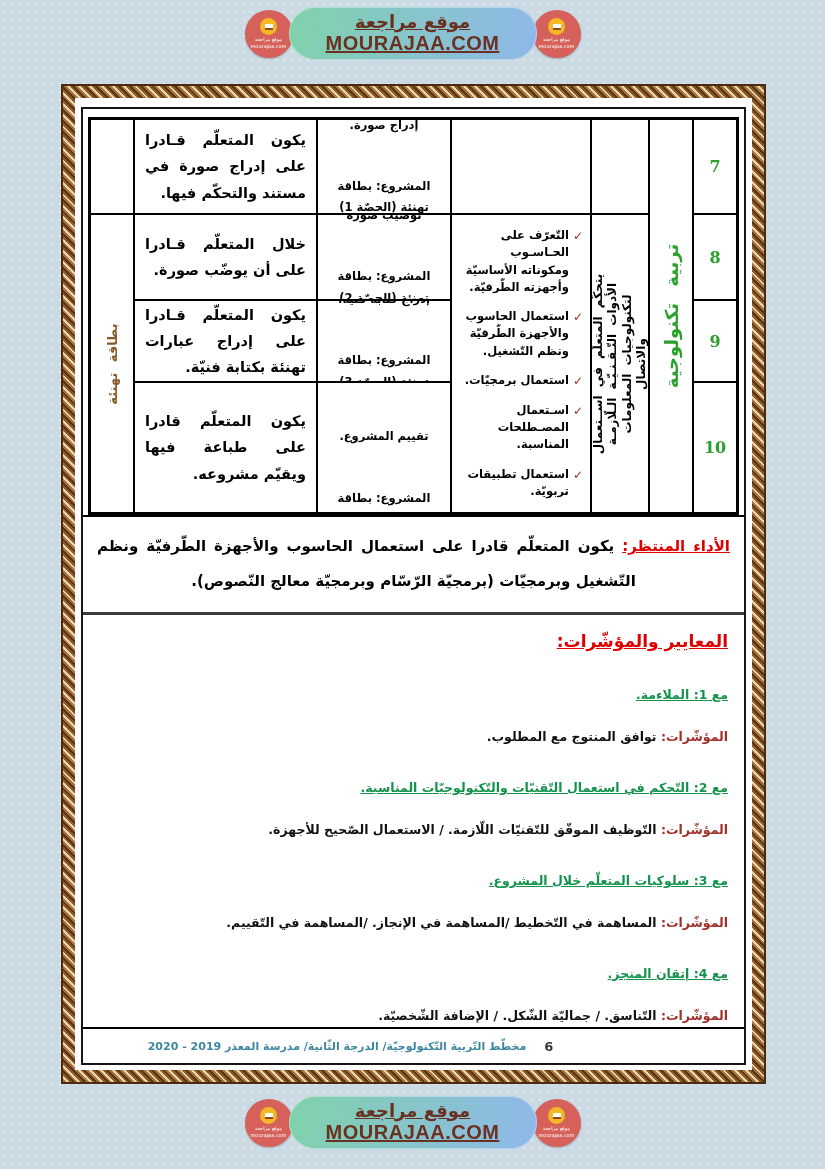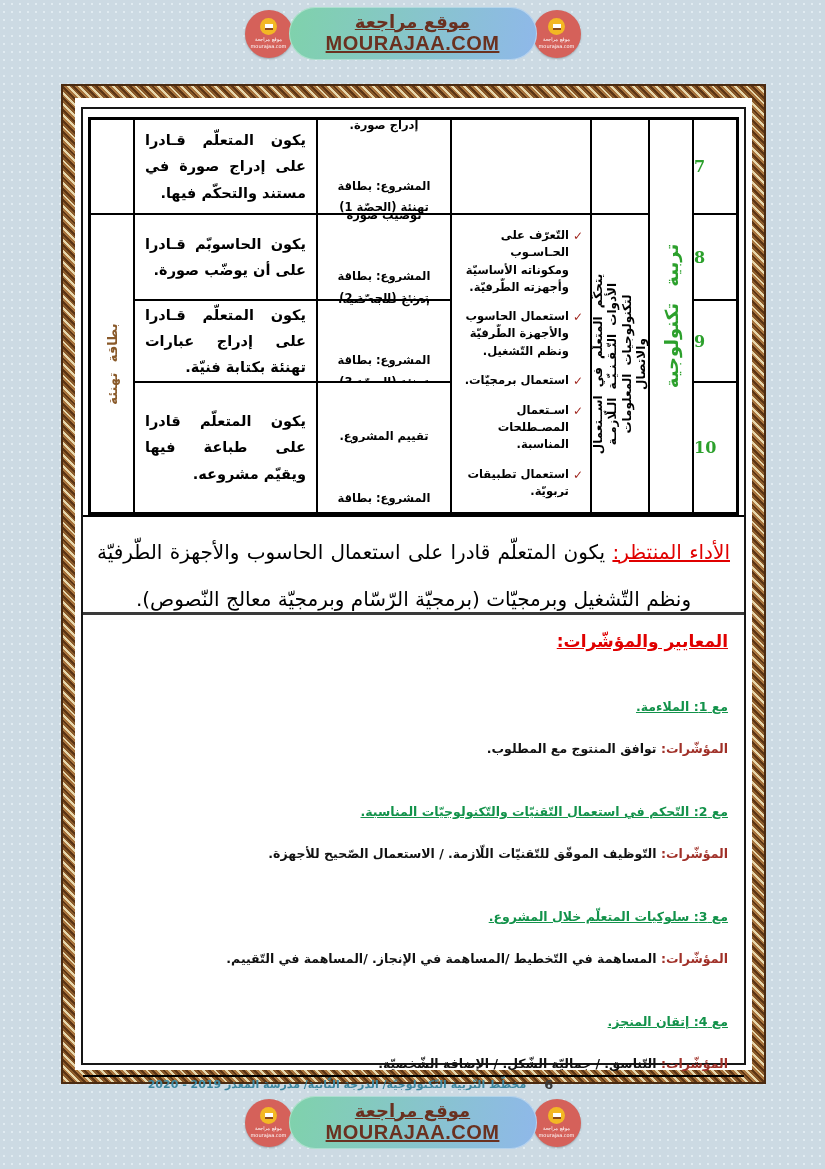--- a/index.html
+++ b/index.html
@@ -40,21 +40,21 @@
   }
   .frame-inner { width:677px; height:972px; background:#fff; position:relative; }
   .inner-box { position:absolute; left:6px; right:6px; top:9px; bottom:5px;
                border:2px solid #161616; display:flex; flex-direction:column; direction:rtl; }
   
   .table-wrap { margin:8px 5px 0; }
   .grid { direction:rtl; display:grid; border:2px solid #000;
           grid-template-columns:44px 44px 58px 140px 134px 1fr 44px;
           grid-template-rows:95px 86px 82px 131px; }
   .tc { border:1px solid #000; overflow:hidden; display:flex; align-items:center;
-        justify-content:flex-end; text-align:center; position:relative; background:#fff; }
+        justify-content:center; text-align:center; position:relative; background:#fff; }
   .num { color:#2ca02c; font-weight:bold; font-size:16px; font-family:"DejaVu Serif", serif; }
   .obj { font-weight:bold; font-size:14.5px; line-height:1.8; padding:6px 10px;
          text-align:justify; text-align-last:right; display:block; }
   .cont { font-weight:bold; font-size:11.5px; line-height:1.85; padding:4px 8px;
           flex-direction:column; justify-content:center;gap:40px; }
   .skills { flex-direction:column; justify-content:space-around; align-items:stretch;
             padding:6px 7px; }
   .skill { display:flex; gap:4px; font-weight:bold; font-size:11.5px; line-height:1.5;
            text-align:right; }
   .skill .chk { color:#a02820; flex:none; font-size:12px; }
@@ -62,29 +62,29 @@
            transform:translate(-50%,-50%) rotate(-90deg); }
   .subject-v { color:#2ca02c; font-weight:bold; font-size:18px; white-space:nowrap;
                letter-spacing:2px; word-spacing:10px; }
   .project-v { color:#8a5a2a; font-weight:bold; font-size:13px; white-space:nowrap;
                letter-spacing:1px; word-spacing:6px; }
   .comp-v { width:292px; font-weight:bold; font-size:12px; line-height:1.2; text-align:center; }
   .comp-v span { display:block; word-spacing:4px; }
   
   .expected { padding:12px 14px 6px; border-top:2px solid #000; border-bottom:3px solid #3a3a3a;
               min-height:100px; }
-  .expected p { font-size:20px; font-weight:normal; line-height:2.35;
+  .expected p { font-size:15px; font-weight:bold; line-height:2.35;
                 text-align:justify; text-align-last:center; color:#000; }
   .expected .lbl { color:#e00000; text-decoration:underline; }
   
   .standards { flex:1; border-bottom:2px solid #000; padding:4px 16px; text-align:right; }
   .std-title { text-align:right; color:#e00000; font-size:17px; font-weight:bold;
                text-decoration:underline; margin:12px 0 4px; }
   .crit { color:#12924a; font-weight:bold; font-size:12.5px; text-decoration:underline;
-          margin-top:48px; }
+          margin-top:36px; }
   .ind { font-size:12.5px; font-weight:bold; color:#111; margin-top:27px; }
   .ind .lbl { color:#a03028; }
   
   .footer-strip { height:38px; display:flex; align-items:center; justify-content:center; }
   .footer-inner { display:flex; direction:rtl; gap:18px; align-items:center;
                   transform:translateX(-63px); }
   .pagenum { color:#3a3a3a; font-size:13px; font-weight:bold; }
   .doc-title { color:#3d87a0; font-size:11px; font-weight:bold; }
 </style>
 </head>
@@ -176,21 +176,21 @@
         <div class="tc cont" style="grid-area:4/5">
           <span>استعمال الطّابعة.</span>
               <span>تقييم المشروع.</span>
               <span>المشروع: بطاقة تهنئة (الحصّة 4)</span>
         </div>
 
         <div class="tc" style="grid-area:1/6">
               <span class="obj">يكون المتعلّم قـادرا على إدراج صورة في مستند والتحكّم فيها.</span>
             </div>
         <div class="tc" style="grid-area:2/6">
-              <span class="obj">يكون الحاسوبّم قـادرا على أن يوضّب صورة.</span>
+              <span class="obj">خلال المتعلّم قـادرا على أن يوضّب صورة.</span>
             </div>
         <div class="tc" style="grid-area:3/6">
               <span class="obj">يكون المتعلّم قـادرا على إدراج عبارات تهنئة بكتابة فنيّة.</span>
             </div>
         <div class="tc" style="grid-area:4/6">
               <span class="obj">يكون المتعلّم قادرا على طباعة فيها ويقيّم مشروعه.</span>
             </div>
 
         <div class="tc" style="grid-area:1/7"></div>
         <div class="tc" style="grid-area:2/7/5/8">

